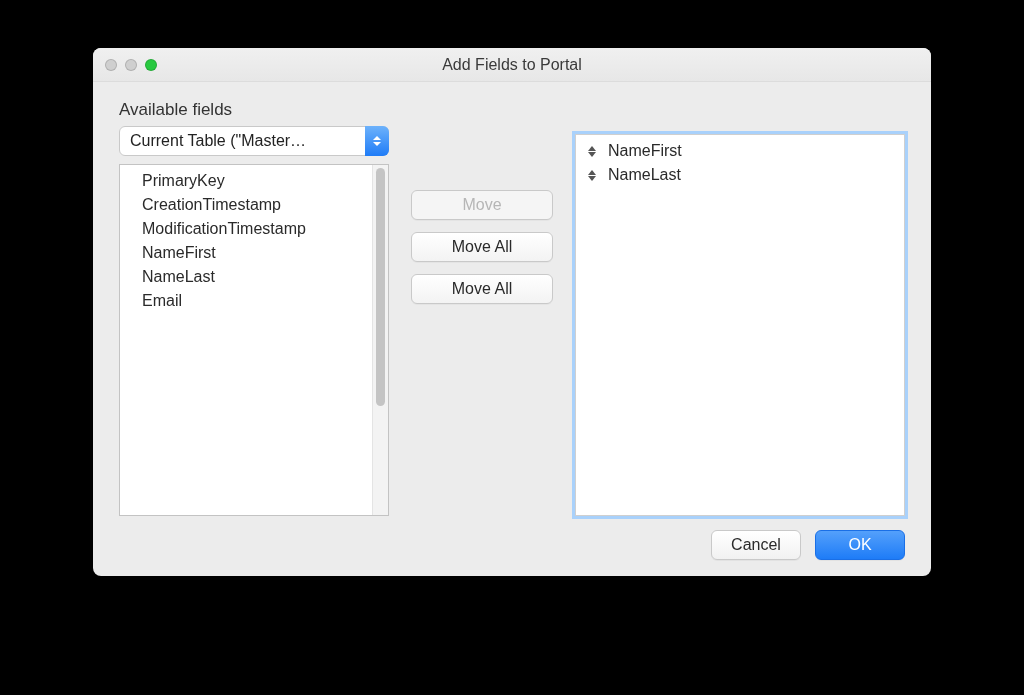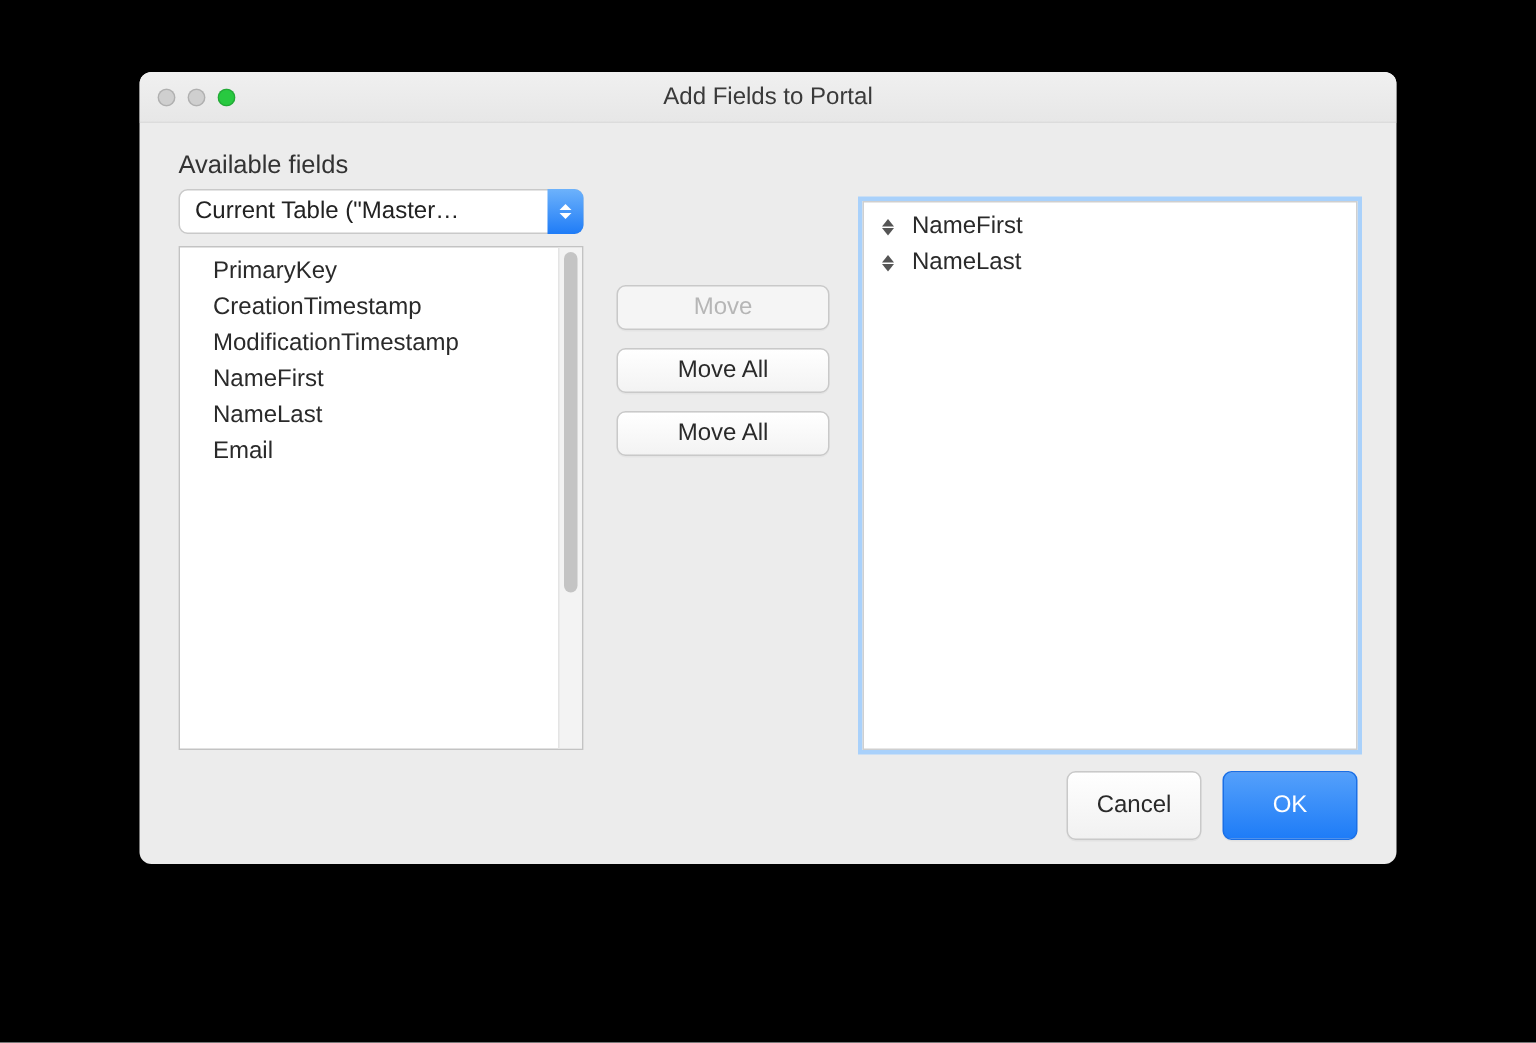--- a/index.html
+++ b/index.html
@@ -186,21 +186,21 @@
     .drag-handle .htri-up{border-bottom:5px solid #555;margin-bottom:1px;}
     .drag-handle .htri-down{border-top:5px solid #555;}
     .footer {
       display: flex;
       justify-content: flex-end;
       gap: 14px;
       padding-top: 14px;
     }
     .btn {
       min-width: 90px;
-      height: 46px;
+      height: 30px;
       border-radius: 6px;
       font-size: 16px;
       display:flex;align-items:center;justify-content:center;
       border: 1px solid #c9c9c9;
       background: linear-gradient(#ffffff, #f1f1f1);
       color: #2a2a2a;
       box-shadow: 0 1px 0 rgba(0,0,0,0.04);
     }
     .btn.primary {
       border: 1px solid #1a6fe6;

